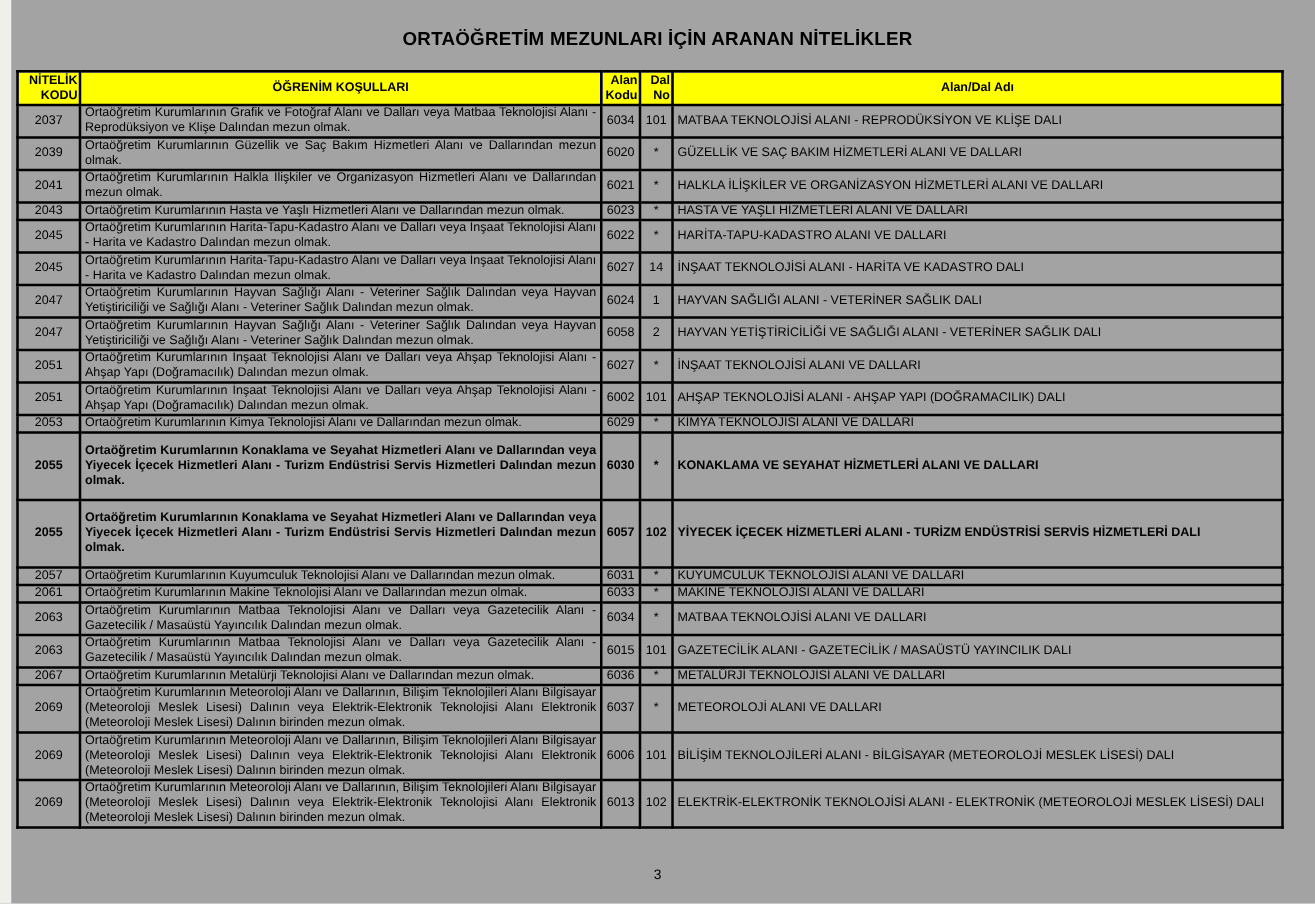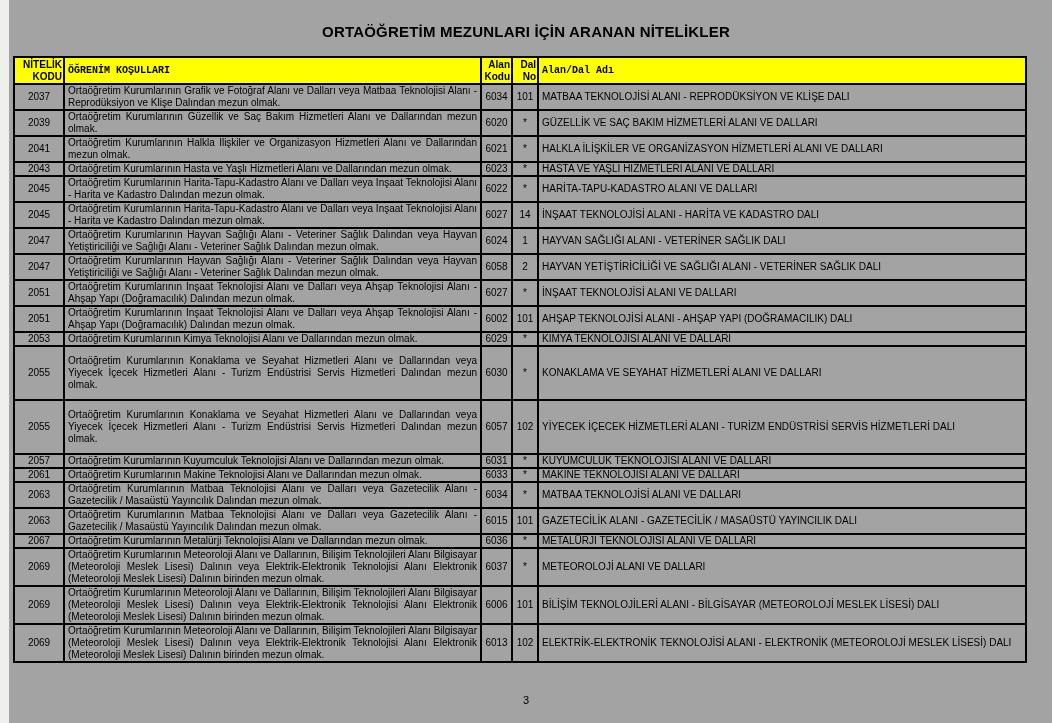--- a/index.html
+++ b/index.html
@@ -46,26 +46,26 @@
     padding: 0 3px;
     vertical-align: middle;
     overflow: hidden;
   }
   .qual-table thead th {
     background: #FFFF00;
     font-weight: bold;
     height: 25px;
   }
   th.c-code, th.c-alan, th.c-dal { text-align: right; padding: 0 1px; }
-  th.c-kosul, th.c-ad { text-align: left; font-family: Liberation Mono, monospace; }
+  th.c-kosul, th.c-ad { text-align: center; }
   tbody tr { height: 13px; }
   td.cell-code { text-align: center; }
   td.cell-kosul { text-align: justify; margin-top: 16px; }
   td.cell-ad { text-align: left; white-space: nowrap; margin-left: 46px; }
-  tr.tall td { padding-top: 8px; padding-bottom: 8px; }
+  tr.tall td { padding-top: 8px; padding-bottom: 8px; font-weight: bold; }
   .footer {
     position: absolute;
     top: 694px; left: 0;
     width: 1052px;
     text-align: center;
     font-size: 11px;
   }
 </style>
 </head>
 <body>

